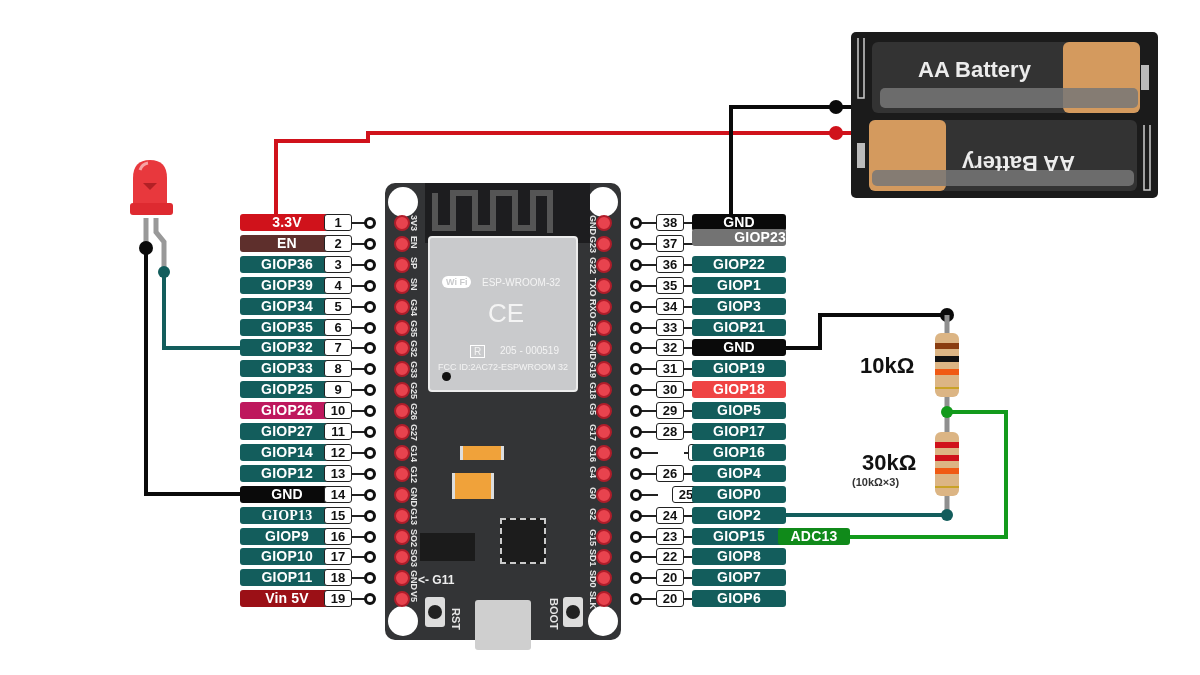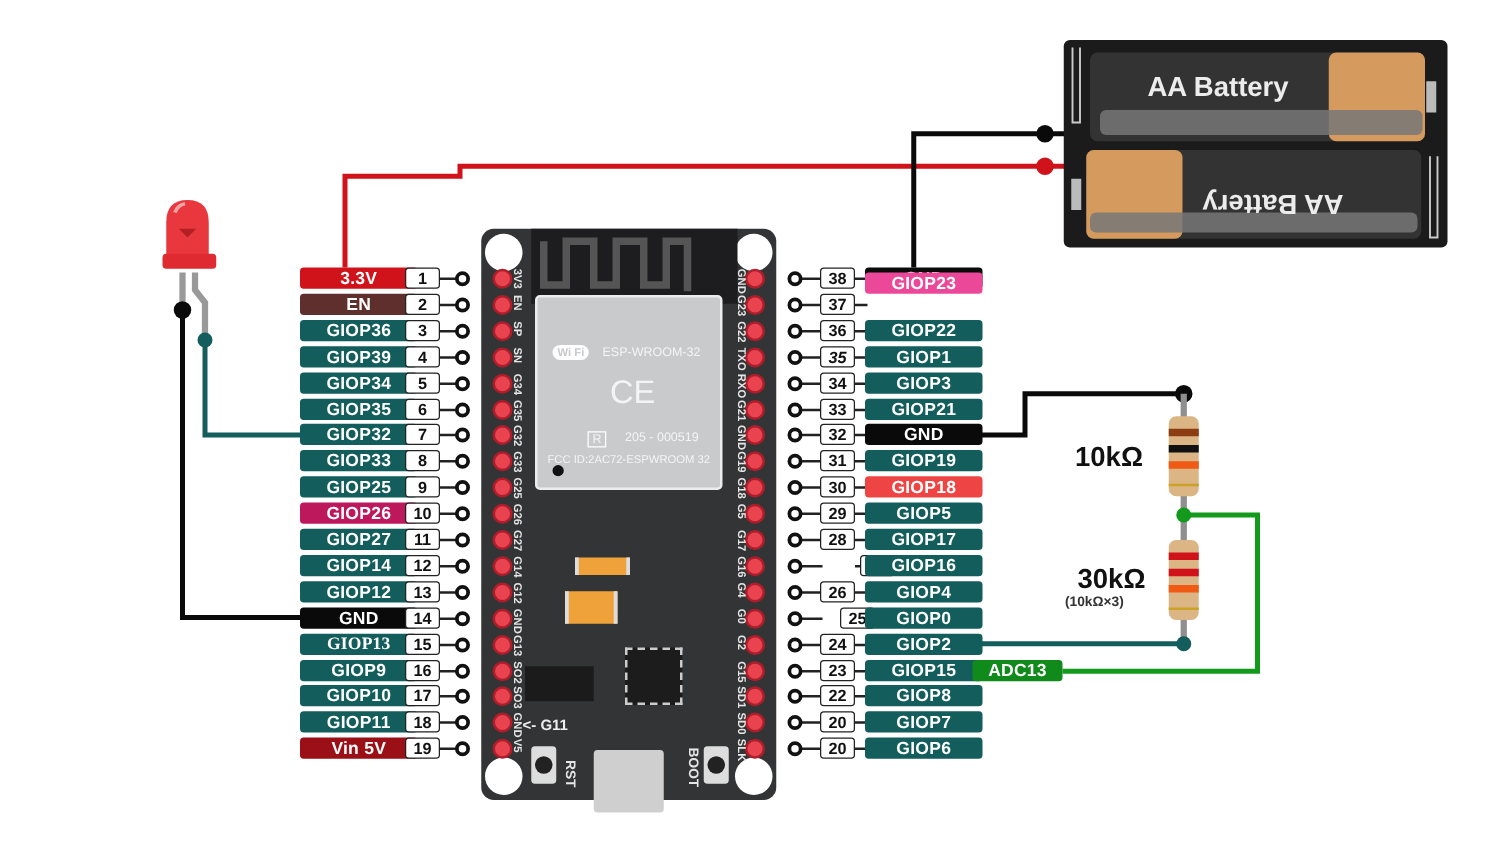--- a/index.html
+++ b/index.html
@@ -272,33 +272,33 @@
     <div class="tick" style="left: 640px; top: 222px; width: 18px;"></div>
     <div class="num" style="left: 656px; top: 214px;">38</div>
     <div class="tick" style="left: 684px; top: 222px; width: 10px;"></div>
     <div class="lbl" style="left: 692px; top: 214px; background: rgb(10, 10, 10);">GND</div>
     <div class="pad" style="left: 596px; top: 235.9px; z-index: 3;"></div>
     <div class="pinlbl" style="left: 598px; top: 235.9px; z-index: 3;">G23</div>
     <div class="dot" style="left: 630px; top: 237.9px;"></div>
     <div class="tick" style="left: 640px; top: 242.9px; width: 18px;"></div>
     <div class="num" style="left: 656px; top: 234.9px;">37</div>
     <div class="tick" style="left: 684px; top: 242.9px; width: 10px;"></div>
-    <div class="lbl" style="left: 692px; top: 218px; background: #ec4899;">GIOP23</div>
+    <div class="lbl" style="left: 692px; top: 229px; background: #737373; text-align: right;">GIOP23</div>
     <div class="pad" style="left: 596px; top: 256.8px; z-index: 3;"></div>
     <div class="pinlbl" style="left: 598px; top: 256.8px; z-index: 3;">G22</div>
     <div class="dot" style="left: 630px; top: 258.8px;"></div>
     <div class="tick" style="left: 640px; top: 263.8px; width: 18px;"></div>
     <div class="num" style="left: 656px; top: 255.8px;">36</div>
     <div class="tick" style="left: 684px; top: 263.8px; width: 10px;"></div>
     <div class="lbl" style="left: 692px; top: 255.8px; background: rgb(19, 93, 92);">GIOP22</div>
     <div class="pad" style="left: 596px; top: 277.7px; z-index: 3;"></div>
     <div class="pinlbl" style="left: 598px; top: 277.7px; z-index: 3;">TXO</div>
     <div class="dot" style="left: 630px; top: 279.7px;"></div>
     <div class="tick" style="left: 640px; top: 284.7px; width: 18px;"></div>
-    <div class="num" style="left: 656px; top: 276.7px; font-style: italic;">35</div>
+    <div class="num" style="left: 656px; top: 276.7px;">35</div>
     <div class="tick" style="left: 684px; top: 284.7px; width: 10px;"></div>
     <div class="lbl" style="left: 692px; top: 276.7px; background: rgb(19, 93, 92);">GIOP1</div>
     <div class="pad" style="left: 596px; top: 298.6px; z-index: 3;"></div>
     <div class="pinlbl" style="left: 598px; top: 298.6px; z-index: 3;">RXO</div>
     <div class="dot" style="left: 630px; top: 300.6px;"></div>
     <div class="tick" style="left: 640px; top: 305.6px; width: 18px;"></div>
     <div class="num" style="left: 656px; top: 297.6px;">34</div>
     <div class="tick" style="left: 684px; top: 305.6px; width: 10px;"></div>
     <div class="lbl" style="left: 692px; top: 297.6px; background: rgb(19, 93, 92);">GIOP3</div>
     <div class="pad" style="left: 596px; top: 319.5px; z-index: 3;"></div>

